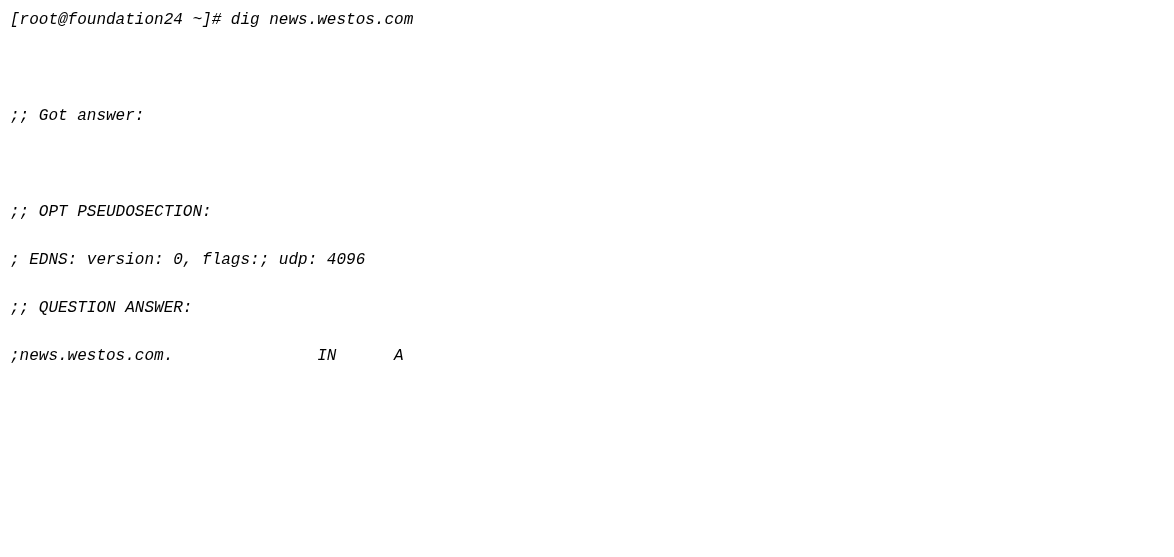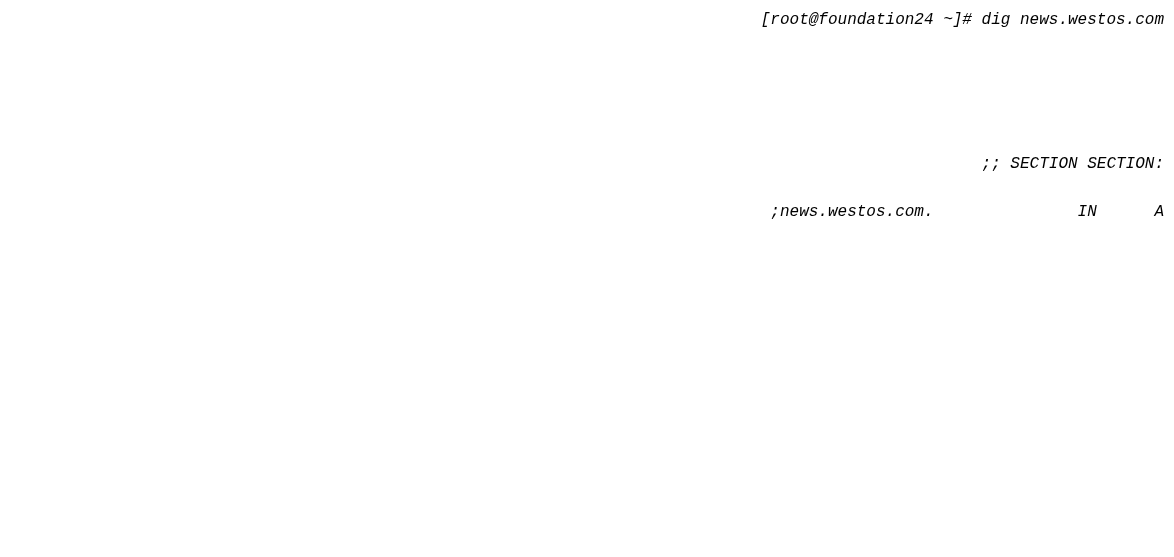--- a/index.html
+++ b/index.html
@@ -13,29 +13,32 @@
   pre.terminal {
     margin: 0;
     padding: 8px 10px;
     font-family: "Courier New", Courier, monospace;
     font-style: italic;
     font-size: 16px;
     line-height: 1.5;
     color: #000000;
     white-space: pre;
   }
-  .line { display: block; text-align: right; }
+  .line { display: block; }
 </style>
 </head>
 <body>
 
 <pre class="terminal"><span class="line"><span>[root@foundation24 ~]# </span><span>dig news.westos.com</span></span>
 <span class="line"> </span>
+<span class="line">;; Got answer:</span>
 <span class="line"> </span>
-<span class="line">;; SECTION SECTION:</span>
+<span class="line">;; OPT PSEUDOSECTION:</span>
+<span class="line">; EDNS: version: 0, flags:; udp: 4096</span>
+<span class="line">;; QUESTION ANSWER:</span>
 <span class="line">;news.westos.com.               IN      A</span>
 
 
 
 
 
 
 
 
 

